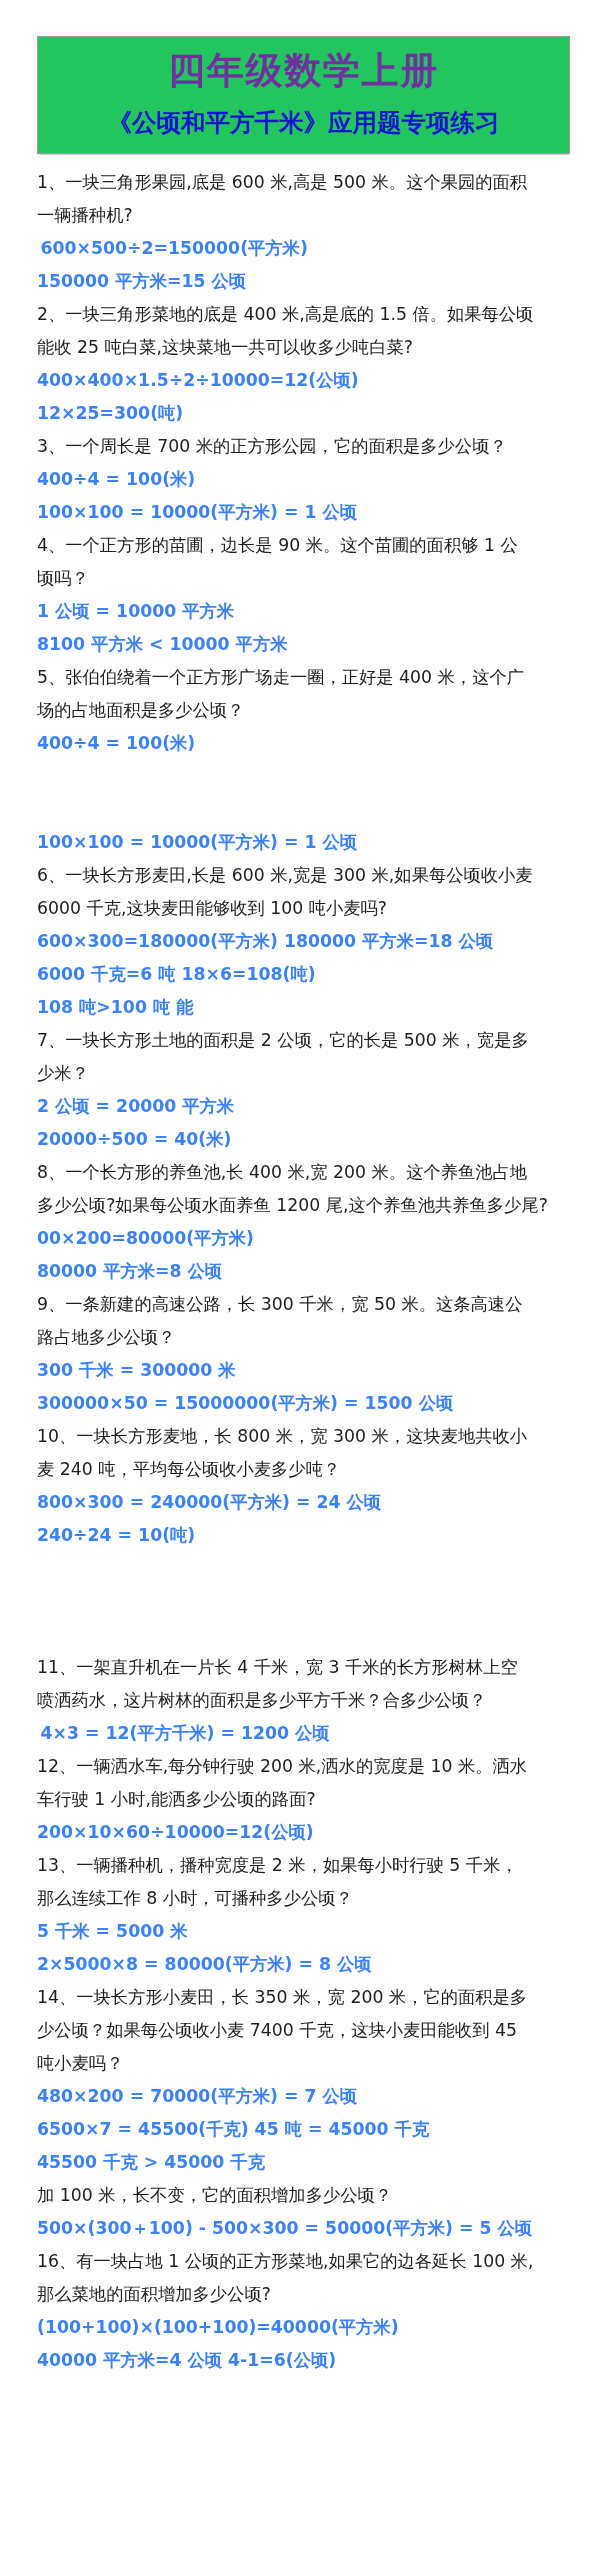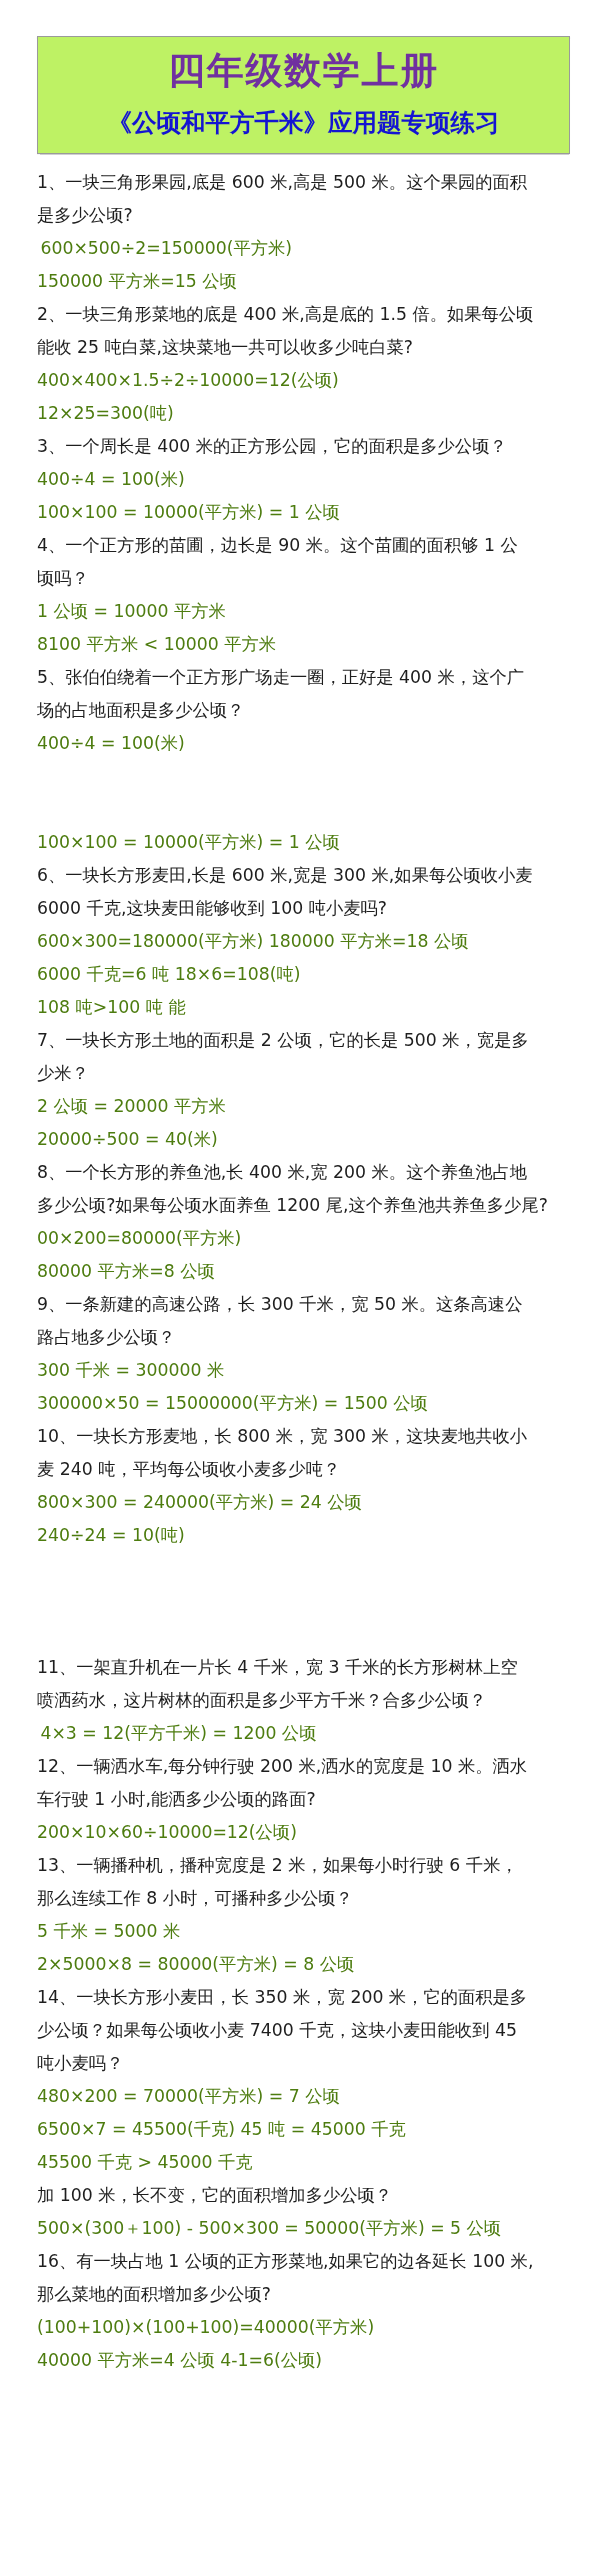--- a/index.html
+++ b/index.html
@@ -1,56 +1,56 @@
 <!DOCTYPE html>
 <html style="font-size:13.5px"><head>
 <meta charset="utf-8">
 <style>
   html, body { margin: 0; padding: 0; background: #ffffff; }
   body { width: 606px; height: 2576px; position: relative; overflow: hidden; font-family: "DejaVu Sans", "Liberation Sans", sans-serif; }
   .header-box {
     position: absolute; left: 37px; top: 36px; width: 531px; height: 116px;
-    border: 0.8px solid #9a9a9a; box-shadow: 0 0.8px 0.8px #cfcfcf; background: #bef264;
+    border: 0.8px solid #9a9a9a; box-shadow: 0 0.8px 0.8px #cfcfcf; background: #22c55e;
   }
   .title {
     position: absolute; left: 0; right: 0; top: 8.4px; text-align: center;
     font-family: "DejaVu Serif", "Liberation Serif", serif; font-weight: bold;
     font-size: 37px; color: #7030a0; letter-spacing: 1.7px; line-height: 51px;
   }
   .subtitle {
     position: absolute; left: 0; right: 0; top: 69px; text-align: center;
     font-family: Liberation Sans, sans-serif; font-weight: bold;
     font-size: 24.5px; color: #1414d2; line-height: 34px;
   }
   .content { position: absolute; left: 37px; top: 166px; width: 540px; }
   .line {
     height: 33px; line-height: 33px; font-size: 17.3px; white-space: nowrap;
     color: #1e1e1e; letter-spacing: 0px;
   }
-  .line.ans { color: #4d7c0f; }
+  .line.ans { color: #3b82f6; font-weight: bold; }
   .line.indent { padding-left: 3.4px; }
 </style>
 </head>
 <body>
 
 <div class="header-box">
   <div class="title">四年级数学上册</div>
   <div class="subtitle">《公顷和平方千米》应用题专项练习</div>
 </div>
 
 <div class="content" id="content">
     <div class="line">1、一块三角形果园,底是  600  米,高是  500  米。这个果园的面积</div>
-    <div class="line">是多少公顷?</div>
+    <div class="line">一辆播种机?</div>
     <div class="line ans indent">600×500÷2=150000(平方米)</div>
     <div class="line ans">150000  平方米=15  公顷</div>
     <div class="line">2、一块三角形菜地的底是  400  米,高是底的  1.5  倍。如果每公顷</div>
     <div class="line">能收  25  吨白菜,这块菜地一共可以收多少吨白菜?</div>
     <div class="line ans">400×400×1.5÷2÷10000=12(公顷)</div>
     <div class="line ans">12×25=300(吨)</div>
-    <div class="line">3、一个周长是  400  米的正方形公园，它的面积是多少公顷？</div>
+    <div class="line">3、一个周长是  700  米的正方形公园，它的面积是多少公顷？</div>
     <div class="line ans">400÷4 = 100(米)</div>
     <div class="line ans">100×100 = 10000(平方米) = 1  公顷</div>
     <div class="line">4、一个正方形的苗圃，边长是  90  米。这个苗圃的面积够  1  公</div>
     <div class="line">顷吗？</div>
     <div class="line ans">1  公顷 = 10000  平方米</div>
     <div class="line ans">8100  平方米 &lt; 10000  平方米</div>
     <div class="line">5、张伯伯绕着一个正方形广场走一圈，正好是  400  米，这个广</div>
     <div class="line">场的占地面积是多少公顷？</div>
     <div class="line ans">400÷4 = 100(米)</div>
     <div class="line"></div>
@@ -79,21 +79,21 @@
     <div class="line ans">240÷24 = 10(吨)</div>
     <div class="line"></div>
     <div class="line"></div>
     <div class="line"></div>
     <div class="line">11、一架直升机在一片长  4  千米，宽  3  千米的长方形树林上空</div>
     <div class="line">喷洒药水，这片树林的面积是多少平方千米？合多少公顷？</div>
     <div class="line ans indent">4×3 = 12(平方千米) = 1200  公顷</div>
     <div class="line">12、一辆洒水车,每分钟行驶  200  米,洒水的宽度是  10  米。洒水</div>
     <div class="line">车行驶  1  小时,能洒多少公顷的路面?</div>
     <div class="line ans">200×10×60÷10000=12(公顷)</div>
-    <div class="line">13、一辆播种机，播种宽度是  2  米，如果每小时行驶  6  千米，</div>
+    <div class="line">13、一辆播种机，播种宽度是  2  米，如果每小时行驶  5  千米，</div>
     <div class="line">那么连续工作  8  小时，可播种多少公顷？</div>
     <div class="line ans">5  千米 = 5000  米</div>
     <div class="line ans">2×5000×8 = 80000(平方米) = 8  公顷</div>
     <div class="line">14、一块长方形小麦田，长  350  米，宽  200  米，它的面积是多</div>
     <div class="line">少公顷？如果每公顷收小麦  7400  千克，这块小麦田能收到  45</div>
     <div class="line">吨小麦吗？</div>
     <div class="line ans">480×200 = 70000(平方米) = 7  公顷</div>
     <div class="line ans">6500×7 = 45500(千克)    45  吨 = 45000  千克</div>
     <div class="line ans">45500  千克 &gt; 45000  千克</div>
     <div class="line">加  100  米，长不变，它的面积增加多少公顷？</div>

